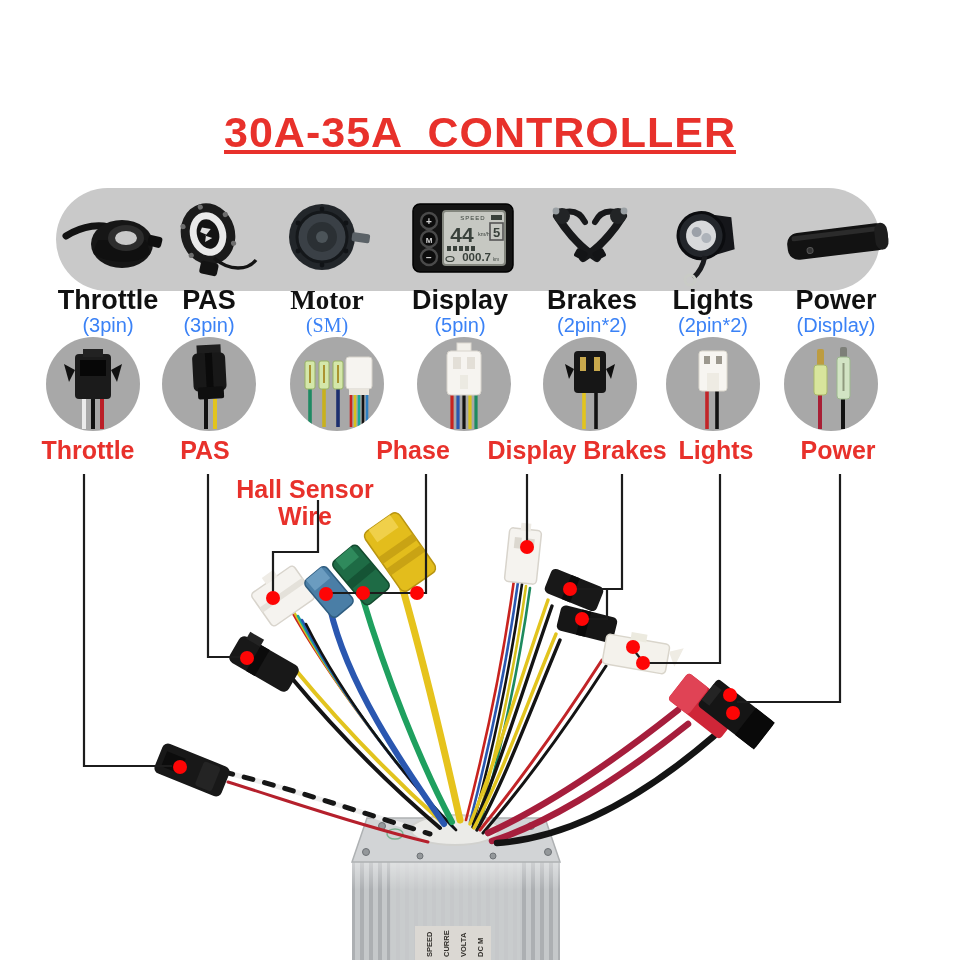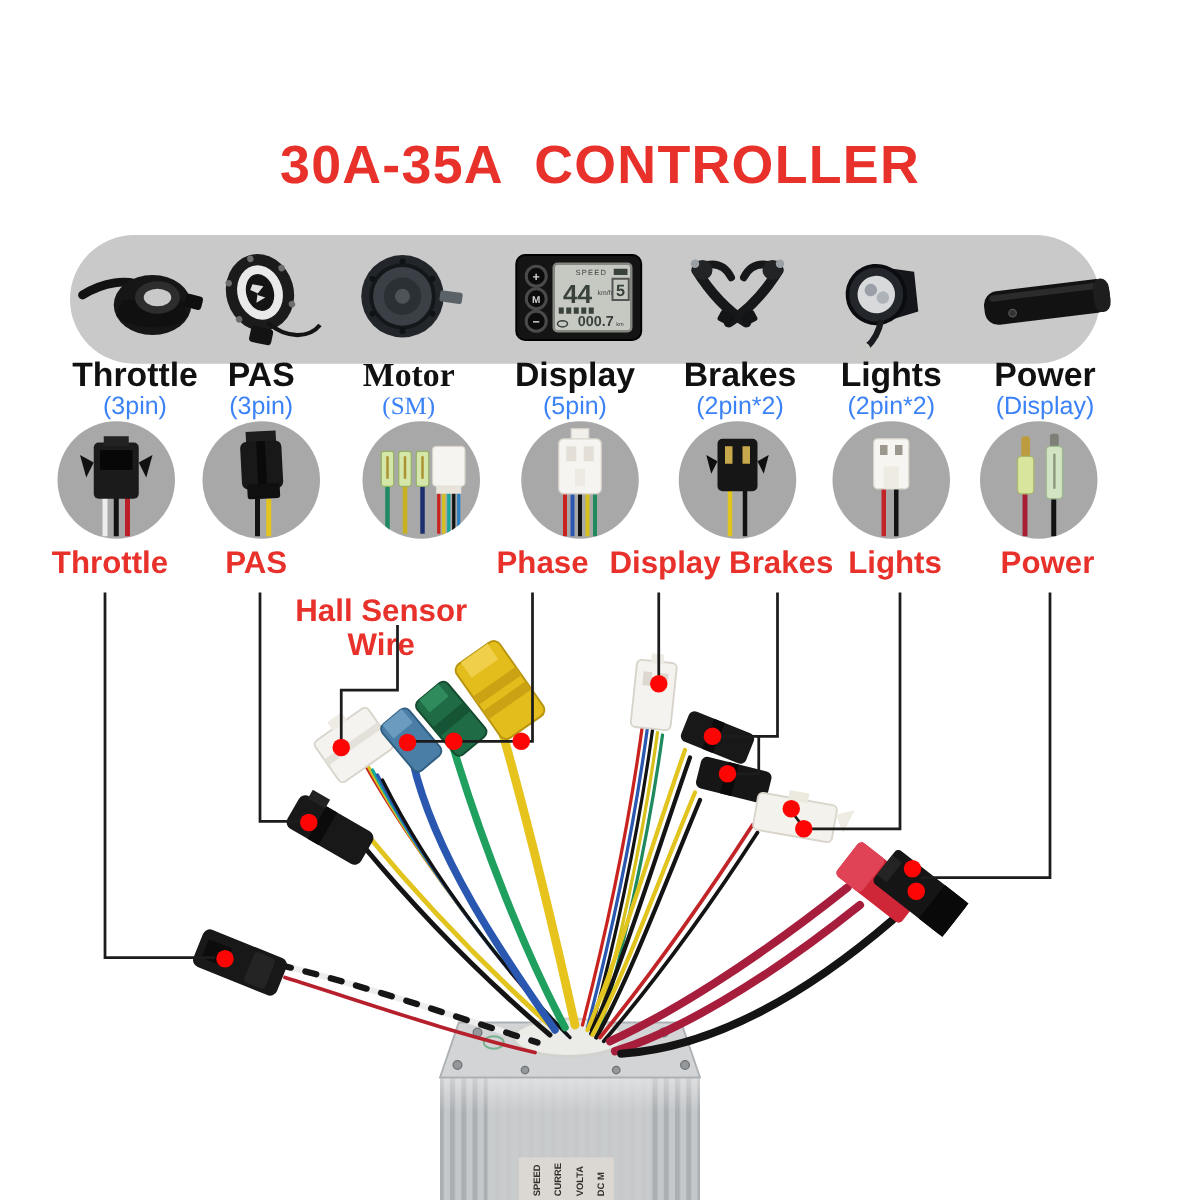--- a/index.html
+++ b/index.html
@@ -18,21 +18,21 @@
   .red-label{position:absolute;top:437px;width:170px;text-align:center;
              font-size:25px;font-weight:bold;line-height:27px;}
   .overlay{position:absolute;left:0;top:0;z-index:5;}
   svg text{font-family:"Liberation Sans",sans-serif;}
 </style>
 </head>
 <body>
 
 <div class="stage">
 
-  <div class="title" style="color:#e8312b;">30A-35A  CONTROLLER</div>
+  <div class="title" style="color:#e8312b;text-decoration:underline;">30A-35A  CONTROLLER</div>
 
   <div class="bar"></div>
 
   <svg class="photo" style="left:60px;" viewBox="0 0 110 98">
     <path d="M6,46 C22,36 42,32 56,40" stroke="#121212" stroke-width="7" fill="none" stroke-linecap="round"></path>
     <ellipse cx="62" cy="54" rx="31" ry="24" fill="#161616"></ellipse>
     <path d="M33,62 C40,74 84,76 90,62 L86,50 L38,50 Z" fill="#101010"></path>
     <ellipse cx="66" cy="48" rx="18" ry="13" fill="#2d2d2d"></ellipse>
     <ellipse cx="66" cy="48" rx="11" ry="7" fill="#c9c9c9"></ellipse>
     <rect x="88" y="46" width="14" height="11" rx="3" fill="#0e0e0e" transform="rotate(14 95 51)"></rect>
@@ -256,21 +256,21 @@
       <path d="M59.5,26 v28" stroke="#8f9a7e" stroke-width="2"></path>
     </svg>
   </div>
 
   <div class="red-label" style="left:3px;"><span style="color:#e8312b;">Throttle</span></div>
   <div class="red-label" style="left:120px;"><span style="color:#e8312b;">PAS</span></div>
   <div class="red-label" style="left:220px;margin-top:39px;">
       <span style="color:#e8312b;display:block;">Hall Sensor</span>
       <span style="color:#e8312b;display:block;">Wire</span>
     </div>
-  <div class="red-label" style="left:349px;"><span style="color:#e8312b;">Phase</span></div>
+  <div class="red-label" style="left:328px;"><span style="color:#e8312b;">Phase</span></div>
   <div class="red-label" style="left:447px;"><span style="color:#e8312b;">Display</span></div>
   <div class="red-label" style="left:540px;"><span style="color:#e8312b;">Brakes</span></div>
   <div class="red-label" style="left:631px;"><span style="color:#e8312b;">Lights</span></div>
   <div class="red-label" style="left:753px;"><span style="color:#e8312b;">Power</span></div>
 
   <svg class="overlay" width="960" height="960" viewBox="0 0 960 960">
     <defs>
       <pattern id="fins" width="9" height="9" patternUnits="userSpaceOnUse">
         <rect width="9" height="9" fill="#c5c8ca"></rect>
         <rect width="4" height="9" fill="#acafb2"></rect>

